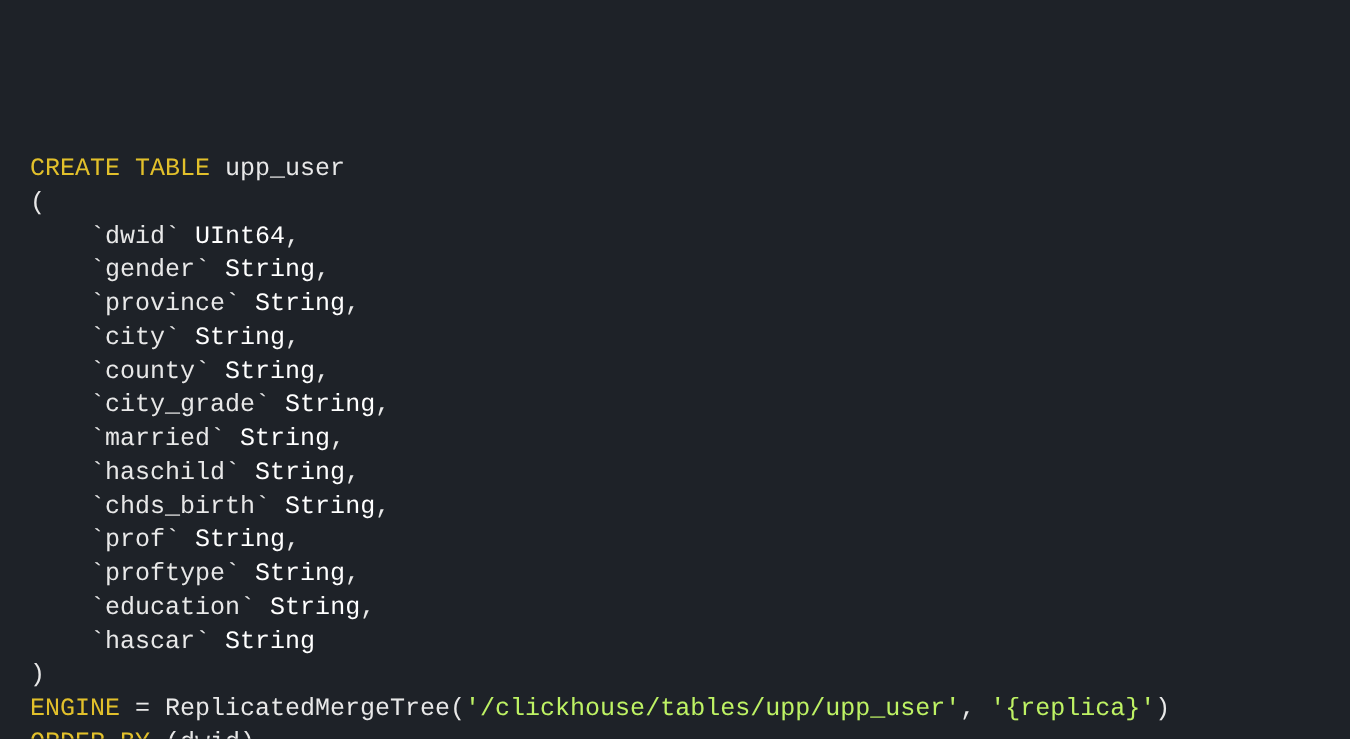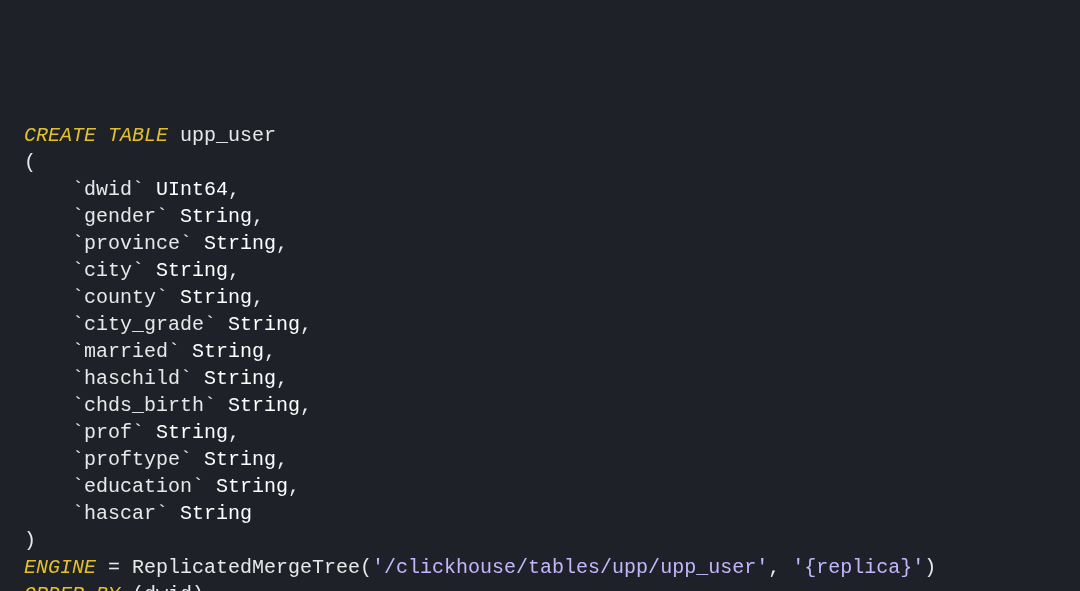--- a/index.html
+++ b/index.html
@@ -12,24 +12,24 @@
     font-family: 'Menlo', 'Consolas', 'Courier New', monospace;
     font-size: 20px;
     line-height: 1.35;
     padding: 14px 24px;
     color: #e8e8e8;
     width: 1080px;
     height: 591px;
     overflow: hidden;
     white-space: pre;
   }
-  .kw { color: #e2c02b; font-style: italic; }      
+  .kw { color: #e2c02b; }      
   .ident { color: #e8e8e8; }   
   .type { color: #ffffff; }    
-  .str { color: #c4b5fd; }     
+  .str { color: #bef264; }     
   .punct { color: #e8e8e8; }   
   .line { display: block; }
 </style>
 </head>
 <body>
 
 
 
 <div><span class="line"><span class="kw">CREATE</span><span class="kw"> <span>TABLE</span></span><span class="ident"> <span>upp_user</span></span></span><span class="line"><span class="punct">(</span></span><span id="cols"><span class="line">    <span class="punct">`</span><span class="ident">dwid</span><span class="punct">`</span> <span class="type">UInt64</span><span class="punct">,</span></span><span class="line">    <span class="punct">`</span><span class="ident">gender</span><span class="punct">`</span> <span class="type">String</span><span class="punct">,</span></span><span class="line">    <span class="punct">`</span><span class="ident">province</span><span class="punct">`</span> <span class="type">String</span><span class="punct">,</span></span><span class="line">    <span class="punct">`</span><span class="ident">city</span><span class="punct">`</span> <span class="type">String</span><span class="punct">,</span></span><span class="line">    <span class="punct">`</span><span class="ident">county</span><span class="punct">`</span> <span class="type">String</span><span class="punct">,</span></span><span class="line">    <span class="punct">`</span><span class="ident">city_grade</span><span class="punct">`</span> <span class="type">String</span><span class="punct">,</span></span><span class="line">    <span class="punct">`</span><span class="ident">married</span><span class="punct">`</span> <span class="type">String</span><span class="punct">,</span></span><span class="line">    <span class="punct">`</span><span class="ident">haschild</span><span class="punct">`</span> <span class="type">String</span><span class="punct">,</span></span><span class="line">    <span class="punct">`</span><span class="ident">chds_birth</span><span class="punct">`</span> <span class="type">String</span><span class="punct">,</span></span><span class="line">    <span class="punct">`</span><span class="ident">prof</span><span class="punct">`</span> <span class="type">String</span><span class="punct">,</span></span><span class="line">    <span class="punct">`</span><span class="ident">proftype</span><span class="punct">`</span> <span class="type">String</span><span class="punct">,</span></span><span class="line">    <span class="punct">`</span><span class="ident">education</span><span class="punct">`</span> <span class="type">String</span><span class="punct">,</span></span><span class="line">    <span class="punct">`</span><span class="ident">hascar</span><span class="punct">`</span> <span class="type">String</span><span class="punct"></span></span></span><span class="line"><span class="punct">)</span></span><span class="line"><span class="kw">ENGINE</span><span class="punct"> = </span><span class="ident">ReplicatedMergeTree(</span><span class="str">'/clickhouse/tables/upp/upp_user'</span><span class="punct">, </span><span class="str">'{replica}'</span><span class="punct">)</span></span><span class="line"><span class="kw">ORDER</span><span class="kw"> <span>BY</span></span><span class="ident"> (dwid)</span></span></div>
 

